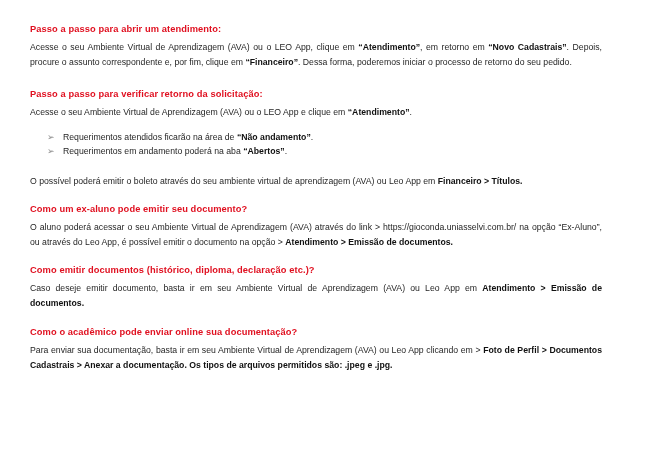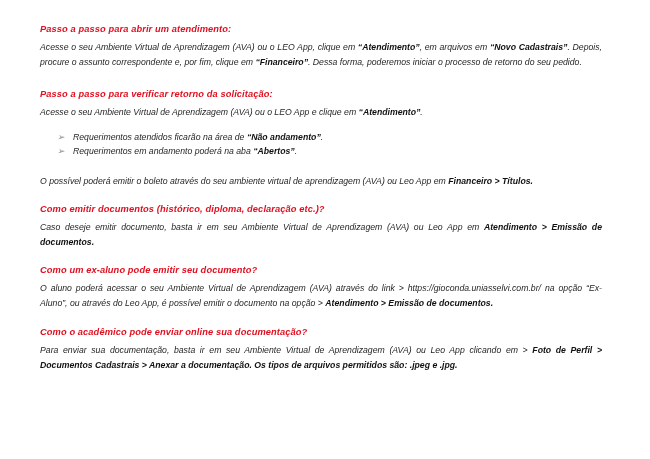--- a/index.html
+++ b/index.html
@@ -12,23 +12,22 @@
     height: 459px;
     overflow: hidden;
     font-family: "Liberation Sans", sans-serif;
     color: #2b2b2b;
     -webkit-font-smoothing: antialiased;
   }
   .page {
     box-sizing: border-box;
     width: 650px;
     height: 424px;
-    padding: 22px 48px 10px 40px;
+    padding: 22px 48px 10px 30px;
     position: relative;
-    font-style: italic;
   }
   .section {
     margin-bottom: 17px;
   }
   .heading {
     color: #e01020;
     font-weight: bold;
     font-size: 9.3px;
     line-height: 15px;
     margin: 0 0 3px 0;
@@ -74,44 +73,44 @@
   .sec-gap-md { margin-bottom: 15px; }
   .sec-gap-sm { margin-bottom: 13px; }
 </style>
 </head>
 <body>
 
 <div class="page">
 
   <div class="section sec-gap-lg">
     <p class="heading">Passo a passo para abrir um atendimento:</p>
-    <p class="para"><span>Acesse o seu Ambiente Virtual de Aprendizagem (AVA) ou o LEO App, clique em </span><b>“Atendimento”</b><span>, em arquivos em </span><b>“Novo Cadastrais”</b><span>. Depois, procure o assunto correspondente e, por fim, clique em </span><b>“Financeiro”</b><span>. Dessa forma, poderemos iniciar o processo de retorno do seu pedido.</span></p>
+    <p class="para"><span>Acesse o seu Ambiente Virtual de Aprendizagem (AVA) ou o LEO App, clique em </span><b>“Atendimento”</b><span>, em retorno em </span><b>“Novo Cadastrais”</b><span>. Depois, procure o assunto correspondente e, por fim, clique em </span><b>“Financeiro”</b><span>. Dessa forma, poderemos iniciar o processo de retorno do seu pedido.</span></p>
   </div>
 
   <div class="section sec-gap-md">
     <p class="heading">Passo a passo para verificar retorno da solicitação:</p>
     <p class="para"><span>Acesse o seu Ambiente Virtual de Aprendizagem (AVA) ou o LEO App e clique em </span><b>“Atendimento”</b><span>.</span></p>
     <ul class="bullets">
         <li><span class="arrow">➢</span><span><span>Requerimentos atendidos ficarão na área de </span><b>“Não andamento”</b><span>.</span></span></li>
         <li><span class="arrow">➢</span><span><span>Requerimentos em andamento poderá na aba </span><b>“Abertos”</b><span>.</span></span></li>
       </ul>
   </div>
 
   <div class="section sec-gap-sm">
     <p class="para"><span>O possível poderá emitir o boleto através do seu ambiente virtual de aprendizagem (AVA) ou Leo App em </span><b>Financeiro &gt; Títulos.</b></p>
   </div>
 
   <div class="section sec-gap-sm">
-    <p class="heading">Como emitir documentos (histórico, diploma, declaração etc.)?</p>
-    <p class="para"><span>Caso deseje emitir documento, basta ir em seu Ambiente Virtual de Aprendizagem (AVA) ou Leo App em </span><b>Atendimento &gt; Emissão de documentos.</b></p>
+    <p class="heading">Como um ex-aluno pode emitir seu documento?</p>
+    <p class="para"><span>O aluno poderá acessar o seu Ambiente Virtual de Aprendizagem (AVA) através do link &gt; https://gioconda.uniasselvi.com.br/ na opção “Ex-Aluno”, ou através do Leo App, é possível emitir o documento na opção &gt; </span><b>Atendimento &gt; Emissão de documentos.</b></p>
   </div>
 
   <div class="section sec-gap-sm">
-    <p class="heading">Como um ex-aluno pode emitir seu documento?</p>
-    <p class="para"><span>O aluno poderá acessar o seu Ambiente Virtual de Aprendizagem (AVA) através do link &gt; https://gioconda.uniasselvi.com.br/ na opção “Ex-Aluno”, ou através do Leo App, é possível emitir o documento na opção &gt; </span><b>Atendimento &gt; Emissão de documentos.</b></p>
+    <p class="heading">Como emitir documentos (histórico, diploma, declaração etc.)?</p>
+    <p class="para"><span>Caso deseje emitir documento, basta ir em seu Ambiente Virtual de Aprendizagem (AVA) ou Leo App em </span><b>Atendimento &gt; Emissão de documentos.</b></p>
   </div>
 
   <div class="section">
     <p class="heading">Como o acadêmico pode enviar online sua documentação?</p>
     <p class="para"><span>Para enviar sua documentação, basta ir em seu Ambiente Virtual de Aprendizagem (AVA) ou Leo App clicando em &gt; </span><b>Foto de Perfil &gt; Documentos Cadastrais &gt; Anexar a documentação. Os tipos de arquivos permitidos são: .jpeg e .jpg.</b></p>
   </div>
 
 </div>
 
 </body></html>

